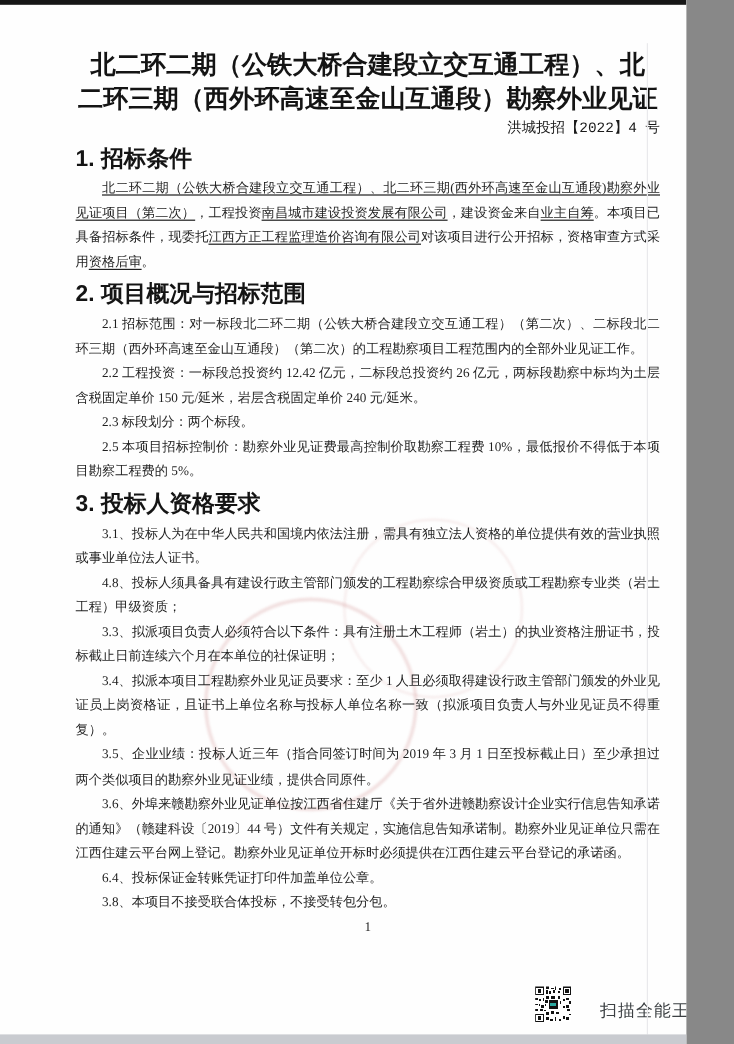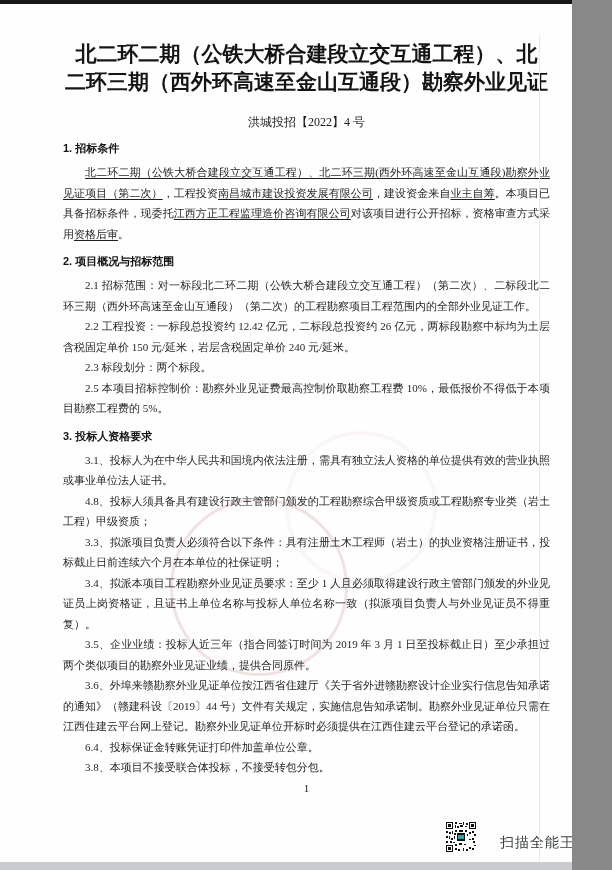--- a/index.html
+++ b/index.html
@@ -33,30 +33,31 @@
     left: 63px; top: 40px; width: 487px;
   }
   .doc-title {
     font-weight: bold;
     font-size: 21px;
     line-height: 28px;
     text-align: center;
     color: #141414;
   }
   .doc-number {
-    text-align: center;
+    text-align: right;
     font-size: 12px;
     line-height: 17px;
-    margin-top: 18px;
+    margin-top: 3px;
     color: #1a1a1a;
+    font-family: Liberation Mono, monospace;
   }
   .sec-heading {
     font-family: "Liberation Sans", sans-serif;
     font-weight: bold;
-    font-size: 11px;
+    font-size: 19px;
     line-height: 16px;
     margin: 9px 0 6px 0;
     color: #141414;
   }
   p.body {
     font-size: 11px;
     line-height: 20.5px;
     text-align: justify;
     text-align-last: left;
     text-indent: 2em;

